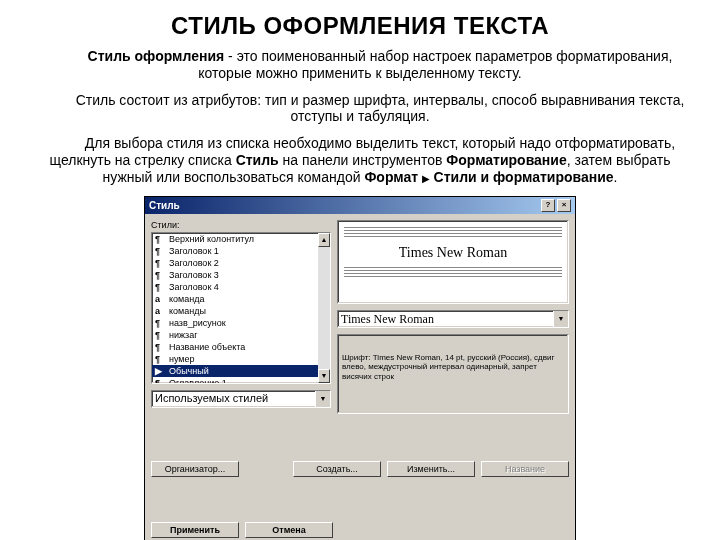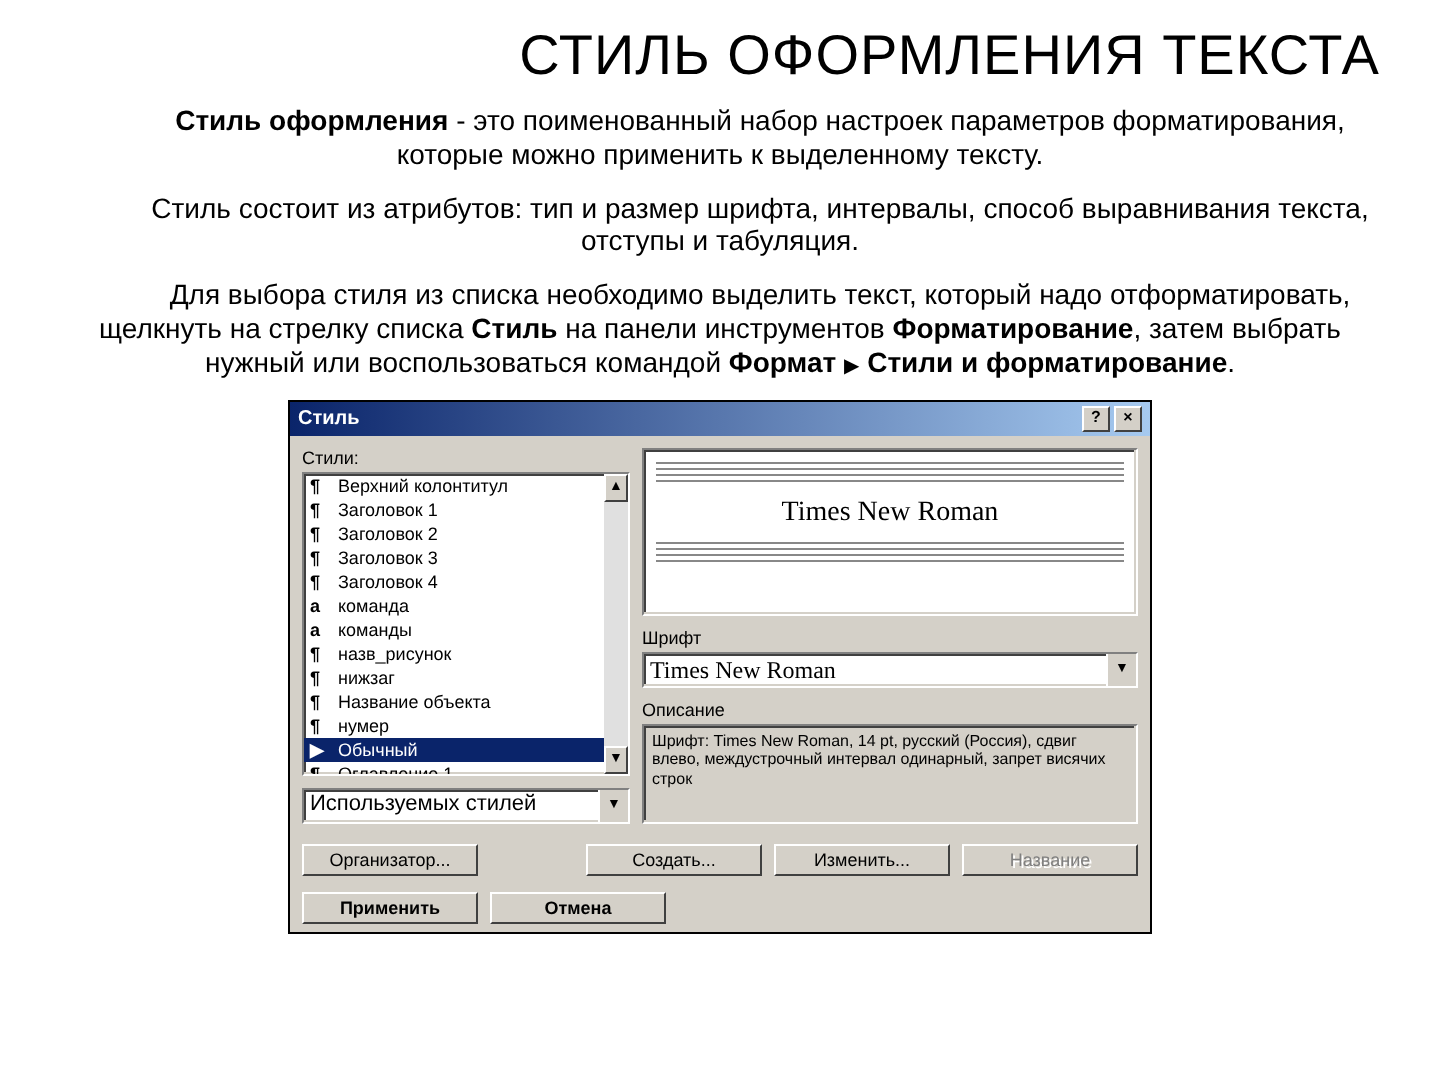--- a/index.html
+++ b/index.html
@@ -7,23 +7,23 @@
     padding: 12px 30px;
     width: 720px;
     height: 540px;
     box-sizing: border-box;
     font-family: Arial, sans-serif;
     font-size: 14px;
     color: #000;
     background: #fff;
   }
   h1 {
-    text-align: right;
-    font-size: 28px;
-    font-weight: normal;
+    text-align: center;
+    font-size: 24px;
+    font-weight: bold;
     margin: 0 0 8px 0;
     letter-spacing: 0.5px;
   }
   p {
     margin: 0 0 10px 0;
     text-indent: 40px;
     line-height: 1.2;
     text-align: center;
   }
   .b { font-weight: bold; }
@@ -55,21 +55,21 @@
     border: 1px solid #fff;
     border-right-color:#404040; border-bottom-color:#404040;
     display:flex; align-items:center; justify-content:center;
     color:#000; font-size:8px; line-height:1;
   }
   .body {
     display: flex;
     padding: 6px;
     gap: 6px;
   }
-  .left { width: 164px; display:flex; flex-direction:column; }
+  .left { width: 180px; display:flex; flex-direction:column; }
   .right { flex:1; display:flex; flex-direction:column; }
   .lbl { font-size: 9px; margin-bottom: 2px; }
   .listbox {
     background:#fff;
     border: 1px solid #808080;
     border-right-color:#fff; border-bottom-color:#fff;
     box-shadow: inset -1px -1px 0 #d4d0c8, inset 1px 1px 0 #404040;
     height: 150px;
     overflow: hidden;
     position: relative;
@@ -112,41 +112,42 @@
     font-size: 14px;
     text-align:center;
     margin: 6px 0;
   }
   .desc {
     background:#d4d0c8;
     border: 1px solid #808080;
     border-right-color:#fff; border-bottom-color:#fff;
     box-shadow: inset -1px -1px 0 #d4d0c8, inset 1px 1px 0 #404040;
     height: 42px;
-    padding: 3px 4px;
+    padding: 18px 4px;
     font-size: 8px;
     line-height: 1.2;
   }
   .combo {
     display:flex; background:#fff;
     border: 1px solid #808080;
     border-right-color:#fff; border-bottom-color:#fff;
     box-shadow: inset -1px -1px 0 #d4d0c8, inset 1px 1px 0 #404040;
     height: 16px;
   }
   .combo .ctext { flex:1; padding: 1px 3px; font-size:11px; }
   .combo .cbtn {
     width:14px; background:#d4d0c8;
     border-left:1px solid #fff;
     display:flex; align-items:center; justify-content:center;
     font-size:7px;
   }
   .btnrow {
     display:flex; gap:6px; padding: 4px 6px;
     justify-content: flex-start;
+    margin-top: 37px;
   }
   .btnrow.rt { justify-content: flex-start; font-weight: bold; }
   .wbtn {
     background:#d4d0c8;
     border:1px solid #fff; border-right-color:#404040; border-bottom-color:#404040;
     padding: 2px 8px;
     font-size:9px;
     min-width: 70px;
     text-align:center;
   }
@@ -243,27 +244,25 @@
         <div class="cbtn">▼</div>
       </div>
     </div>
     <div class="right">
       <div class="preview">
         <div class="pv-para"></div>
         <div class="pv-main">Times New Roman</div>
         <div class="pv-para"></div>
       </div>
       <div class="section-gap"></div>
-      <div class="lbl">Шрифт</div>
       <div class="combo">
         <div class="ctext" style="font-family:'Times New Roman',serif;font-size:12px">Times New Roman</div>
         <div class="cbtn">▼</div>
       </div>
       <div class="section-gap"></div>
-      <div class="lbl">Описание</div>
       <div class="desc">Шрифт: Times New Roman, 14 pt, русский (Россия), сдвиг влево, междустрочный интервал одинарный, запрет висячих строк</div>
     </div>
   </div>
   <div class="btnrow">
     <div class="wbtn">Организатор...</div>
     <div style="flex:1"></div>
     <div class="wbtn">Создать...</div>
     <div class="wbtn">Изменить...</div>
     <div class="wbtn dis">Название</div>
   </div>

